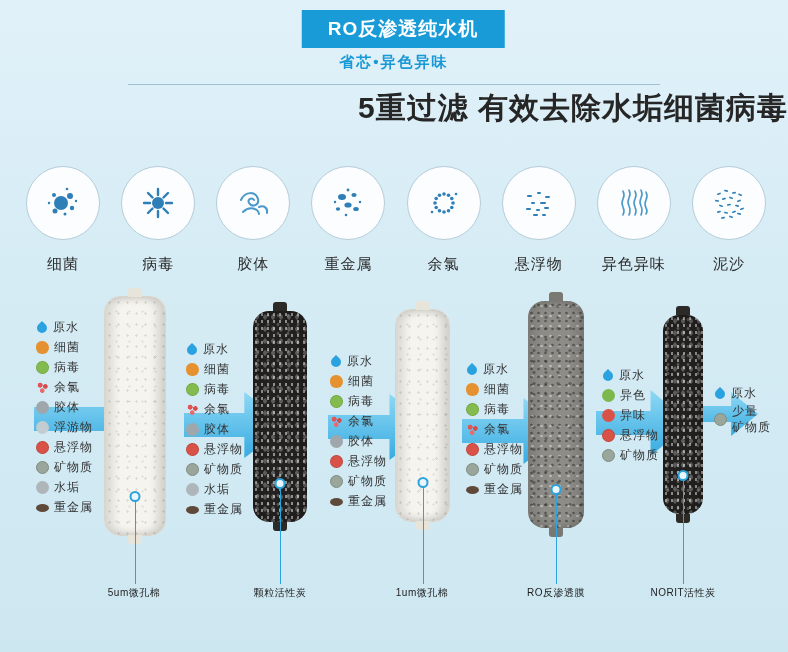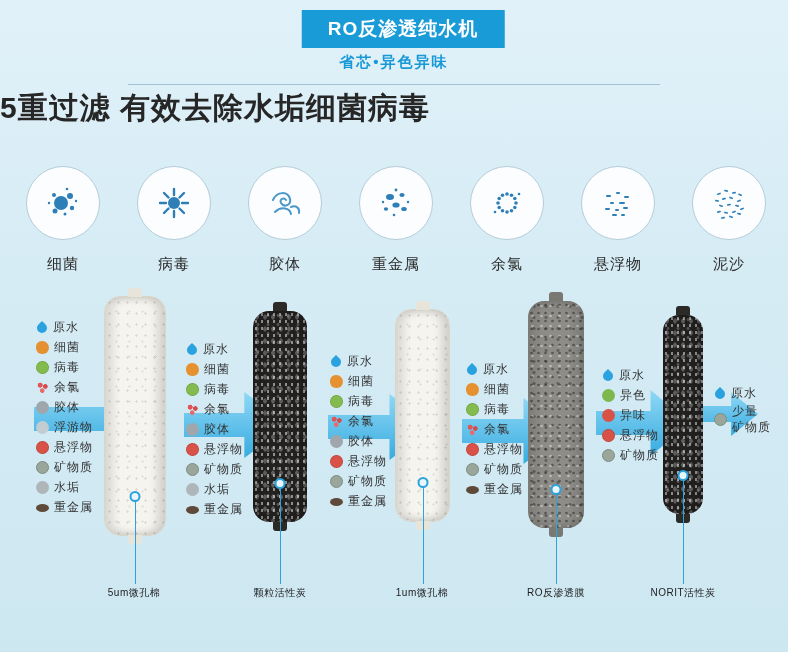--- a/index.html
+++ b/index.html
@@ -6,21 +6,21 @@
   .canvas{position:relative;width:788px;height:652px;overflow:hidden;
     background:linear-gradient(180deg,#e1f1f9 0%,#d6ecf5 40%,#cde7f1 100%);}
 
   
   .badge{position:absolute;top:10px;left:50%;transform:translateX(-50%);
     background:#189bd7;color:#fff;font-size:19px;font-weight:600;
     padding:6px 26px;border-radius:0;letter-spacing:1px;z-index:5;margin-left:9px;}
   .subtitle{position:absolute;top:53px;left:0;right:0;text-align:center;
     color:#1899d6;font-size:15px;font-weight:bold;letter-spacing:2px;}
   .divider{position:absolute;top:84px;left:128px;width:532px;height:1px;background:#9fc3d2;}
-  .title{position:absolute;top:88px;left:0;right:0;margin:0;text-align:left;
+  .title{position:absolute;top:88px;left:0;right:0;margin:0;text-align:right;
     font-size:30px;font-weight:600;color:#262626;letter-spacing:1px;}
 
   
   .hazards-row{position:absolute;top:166px;left:26px;right:22px;display:flex;
     justify-content:space-between;z-index:2;}
   .hazard{display:flex;flex-direction:column;align-items:center;}
   .hazard-circle{width:72px;height:72px;border-radius:50%;background:#fcfdfe;
     border:1px solid #b5cdd9;display:flex;align-items:center;justify-content:center;}
   .hazard-label{margin-top:15px;font-size:15px;color:#2b2b2b;letter-spacing:1px;}
 
@@ -215,20 +215,32 @@
    <rect x="19" y="28" width="4" height="2" rx="1"></rect>
             <rect x="27" y="26" width="5" height="2" rx="1"></rect>
    <rect x="16" y="33" width="5" height="2" rx="1"></rect>
             <rect x="25" y="33" width="4" height="2" rx="1"></rect>
           </svg>
         </div>
         <div class="hazard-label">悬浮物</div>
       </div>
       <div class="hazard">
         <div class="hazard-circle">
+          <svg width="44" height="44" viewBox="0 0 44 44" fill="none" stroke="#4a97c9" stroke-width="1.6" stroke-linecap="round">
+   <path d="M11 10 q2 4 0 8 q-2 4 0 8 q2 4 0 8"></path>
+            <path d="M17 9 q2 4 0 8 q-2 4 0 8 q2 4 0 9"></path>
+   <path d="M23 10 q2 4 0 8 q-2 4 0 8 q2 4 0 8"></path>
+            <path d="M29 9 q2 4 0 8 q-2 4 0 8 q2 4 0 9"></path>
+   <path d="M34 11 q2 4 0 8 q-2 4 0 8 q2 3 0 6"></path>
+          </svg>
+        </div>
+        <div class="hazard-label">异色异味</div>
+      </div>
+      <div class="hazard">
+        <div class="hazard-circle">
           <svg width="44" height="44" viewBox="0 0 44 44" fill="#2e7fb8">
    <rect x="10" y="12" width="4" height="1.6" rx="0.8" transform="rotate(-20 12 13)"></rect>
    <rect x="17" y="9" width="4" height="1.6" rx="0.8" transform="rotate(15 19 10)"></rect>
    <rect x="25" y="11" width="4" height="1.6" rx="0.8" transform="rotate(-10 27 12)"></rect>
    <rect x="31" y="13" width="4" height="1.6" rx="0.8" transform="rotate(25 33 14)"></rect>
    <rect x="8" y="19" width="4" height="1.6" rx="0.8" transform="rotate(10 10 20)"></rect>
    <rect x="15" y="17" width="4" height="1.6" rx="0.8" transform="rotate(-15 17 18)"></rect>
    <rect x="22" y="16" width="4" height="1.6" rx="0.8" transform="rotate(20 24 17)"></rect>
    <rect x="30" y="19" width="4" height="1.6" rx="0.8" transform="rotate(-20 32 20)"></rect>
    <rect x="12" y="24" width="4" height="1.6" rx="0.8" transform="rotate(18 14 25)"></rect>

